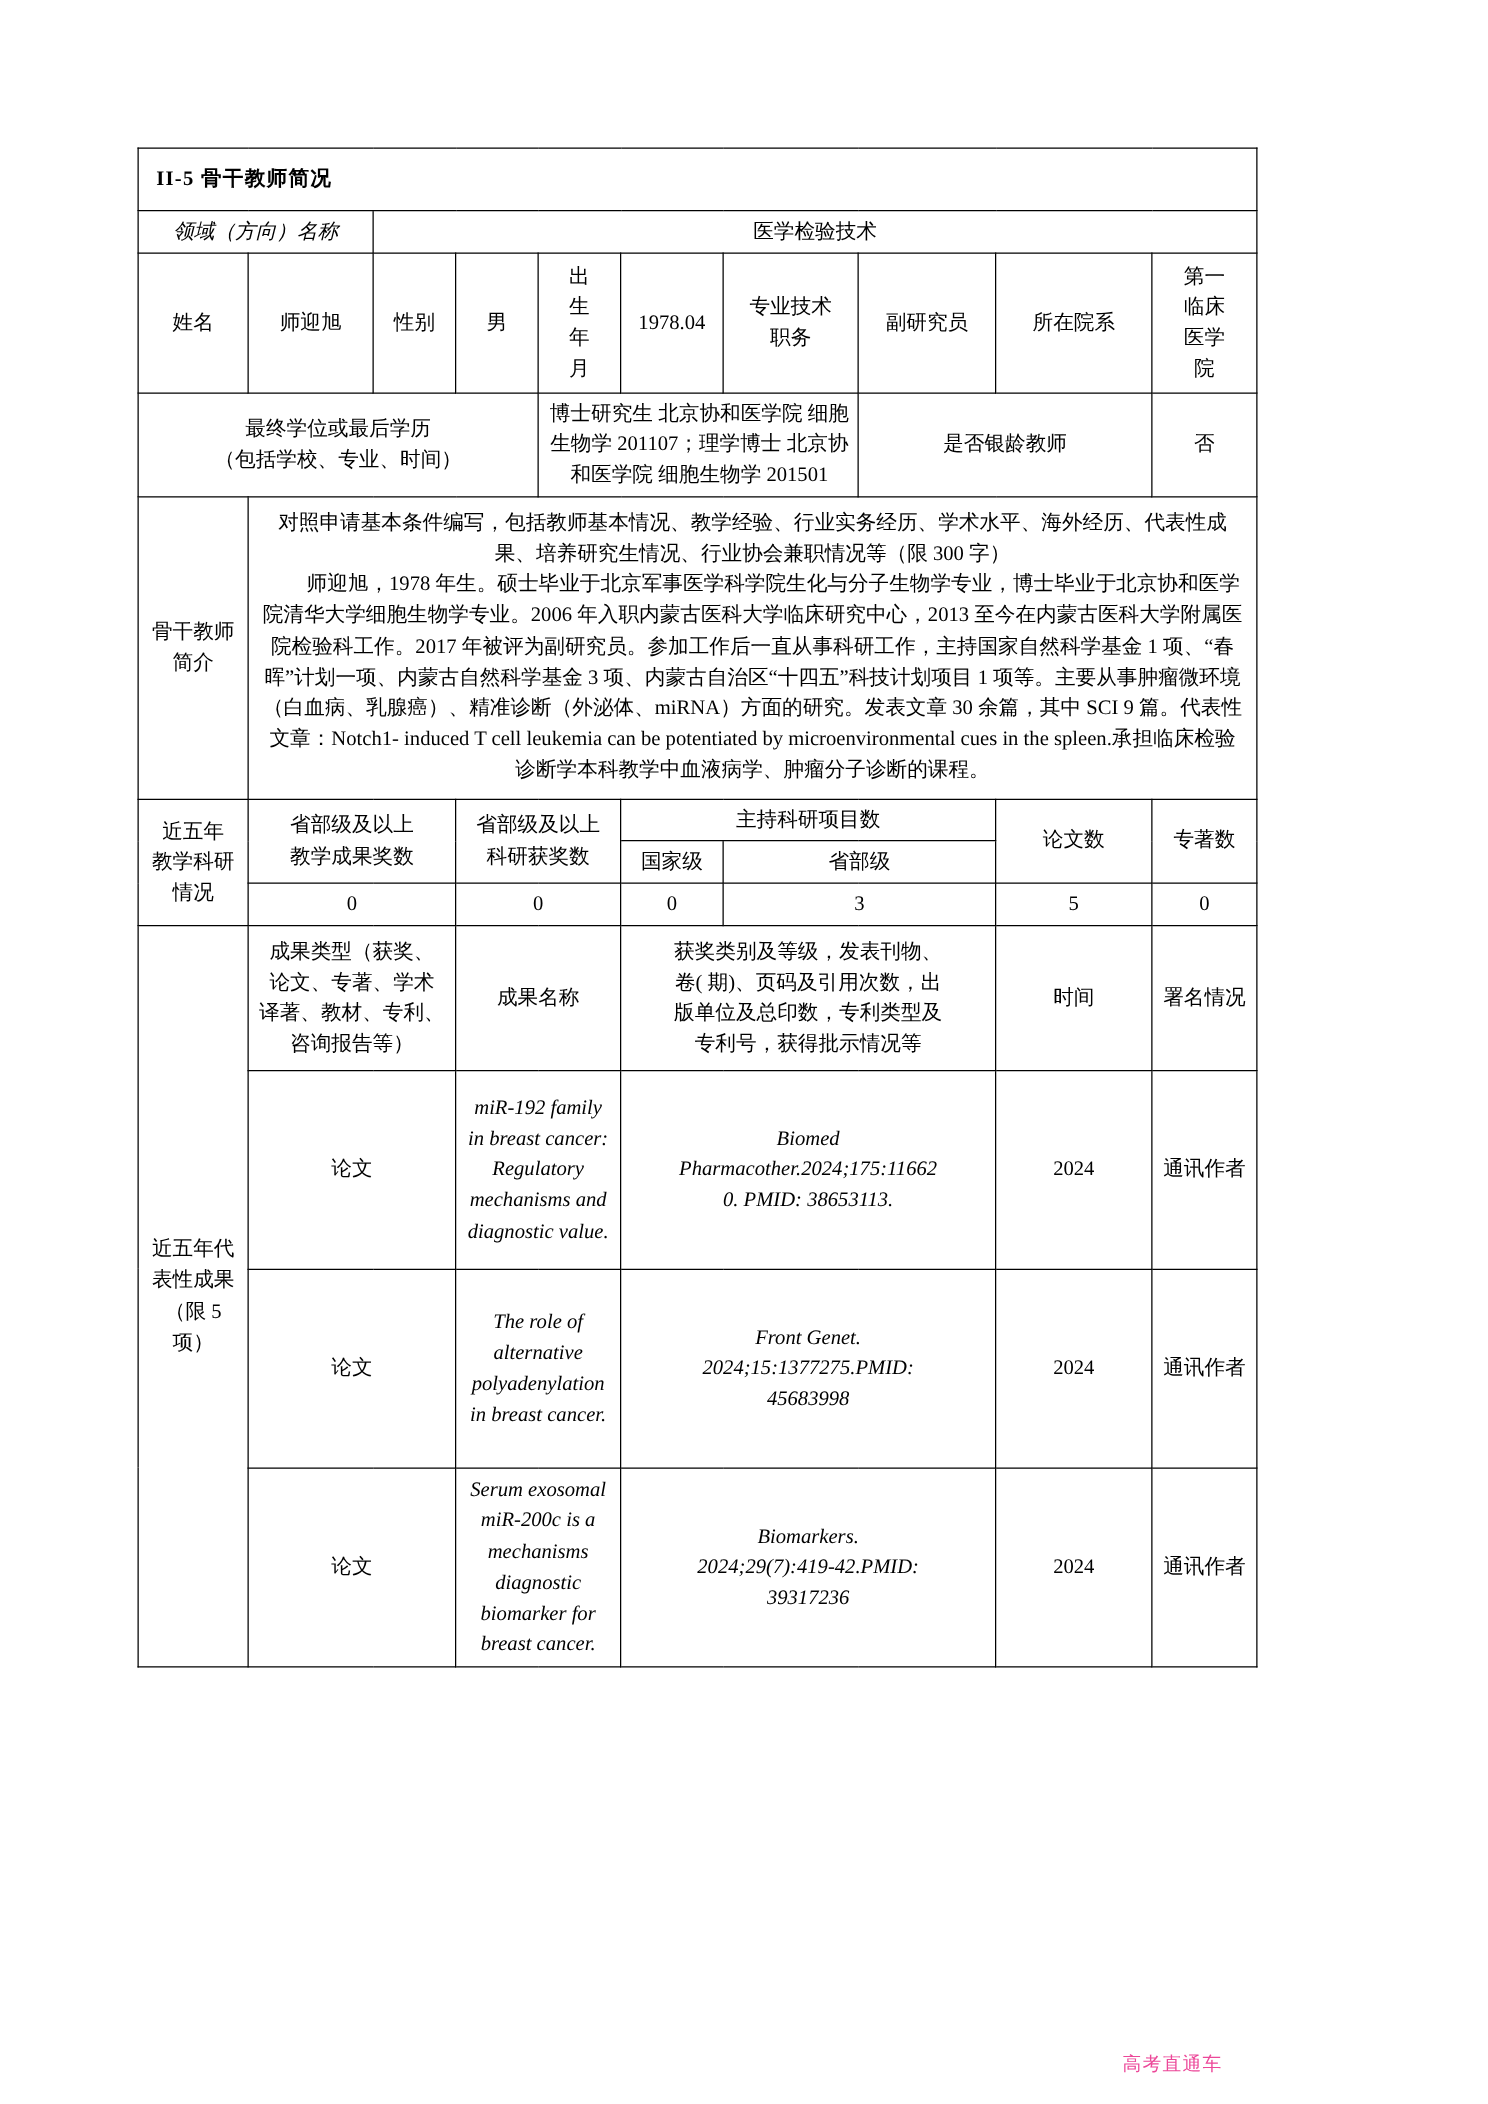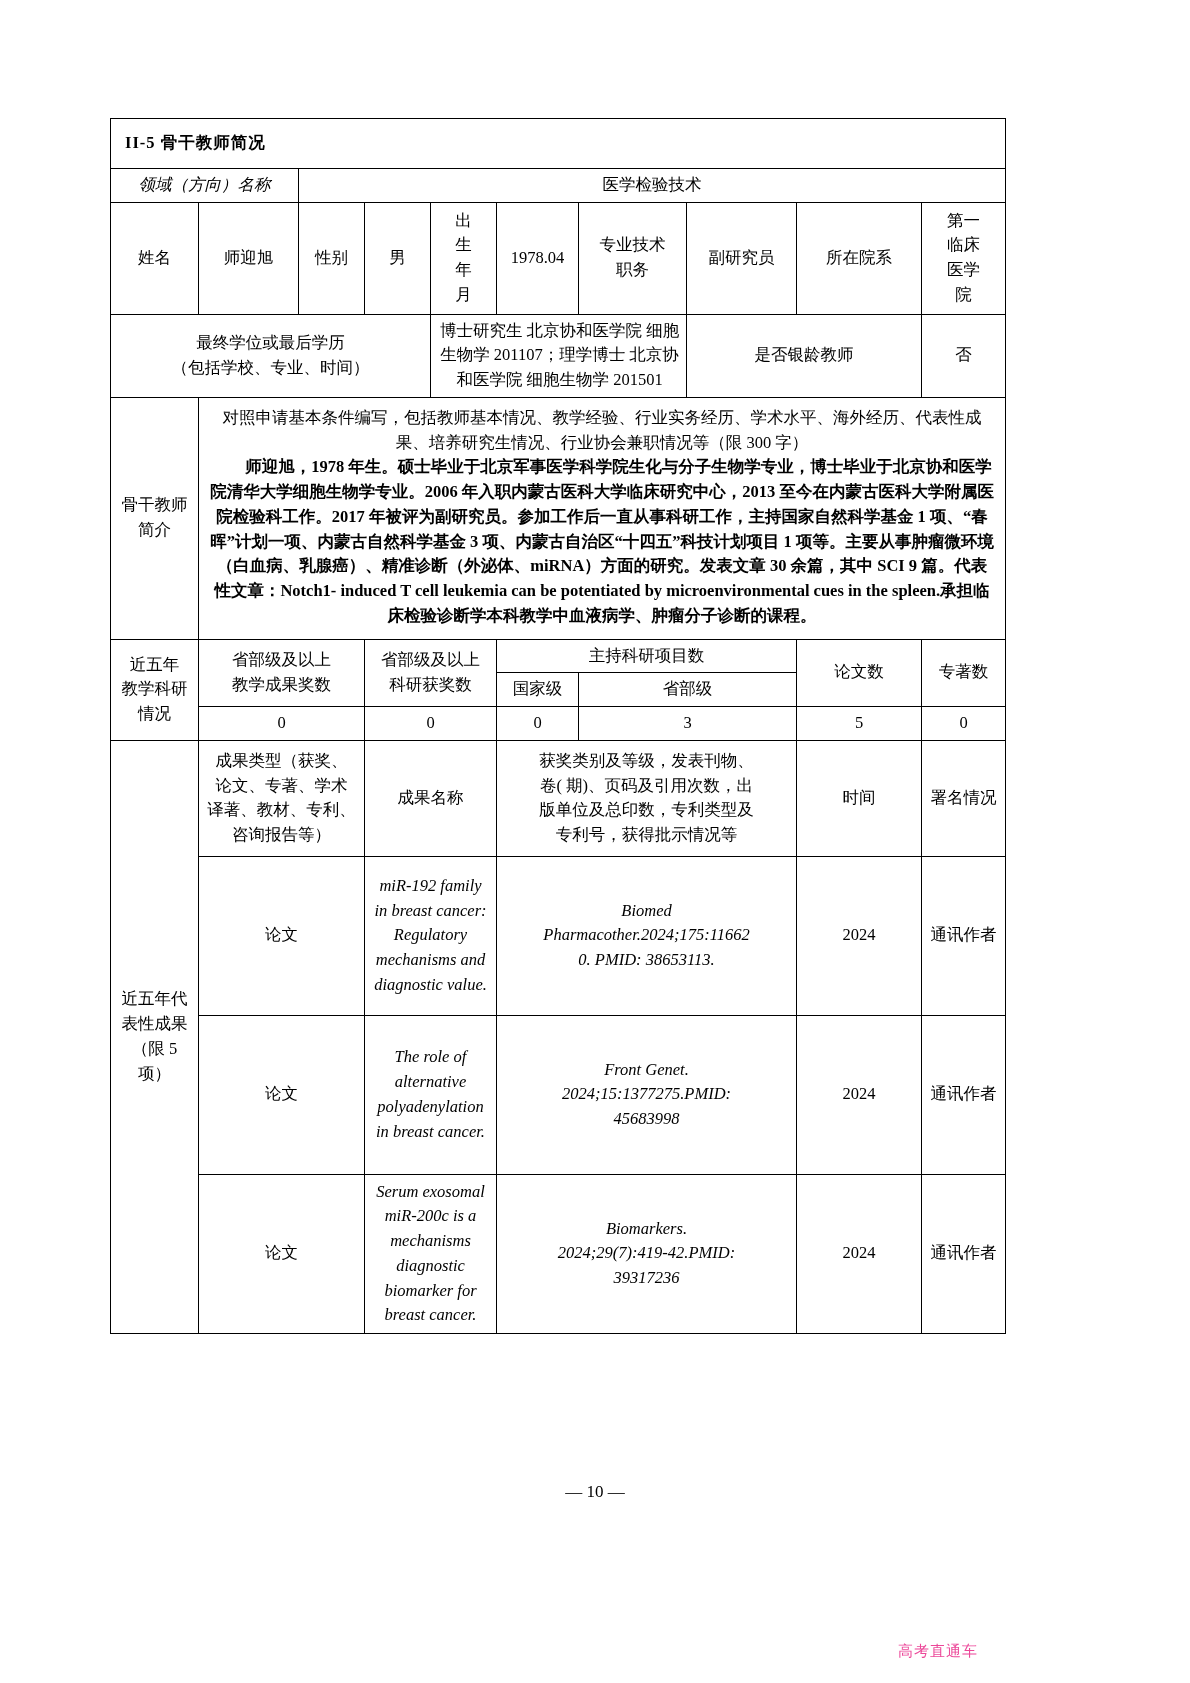--- a/index.html
+++ b/index.html
@@ -54,21 +54,20 @@
     text-align: right;
     font-size: 16.5px;
     line-height: 1.78;
     padding: 8px 10px 10px 10px !important;
   }
   .bio-body p {
     margin: 0;
   }
   .bio-body p.indent {
     text-indent: 2em;
-    font-weight: bold;
   }
   .left-al {
     text-align: center;
     padding-left: 8px !important;
     line-height: 1.62;
   }
   .nowrapcell {
     white-space: nowrap;
     font-style: italic;
   }
@@ -293,15 +292,14 @@
           <div>39317236</div>
         </td>
         <td>2024</td>
         <td>通讯作者</td>
       </tr>
 
     </tbody>
       </table>
   </div>
 
-  <div class="footer-page">— 10 —</div>
   <div class="watermark">高考直通车</div>
 </div>
 
 </body></html>

